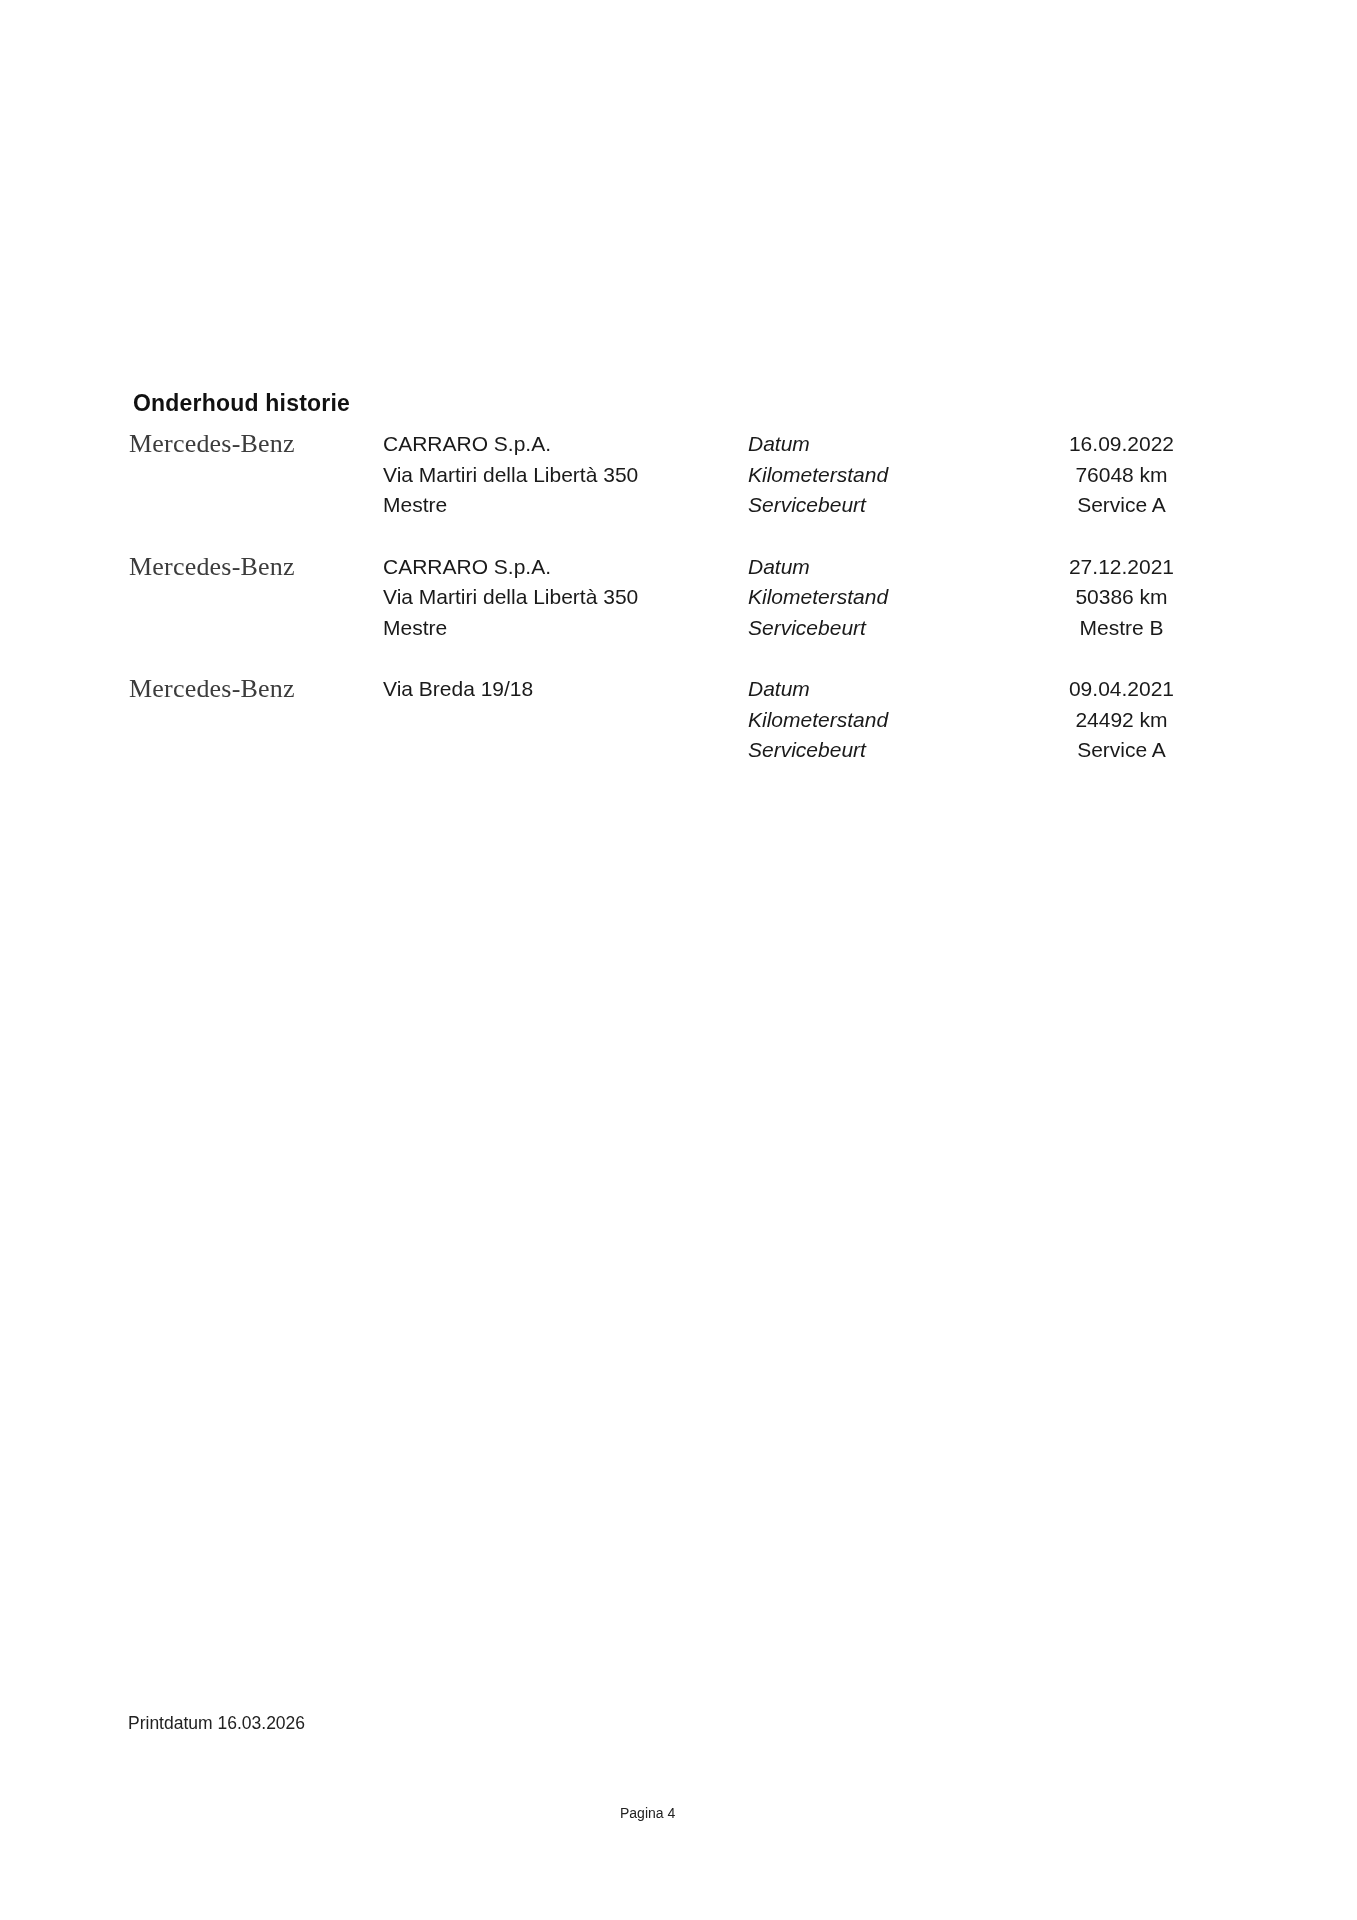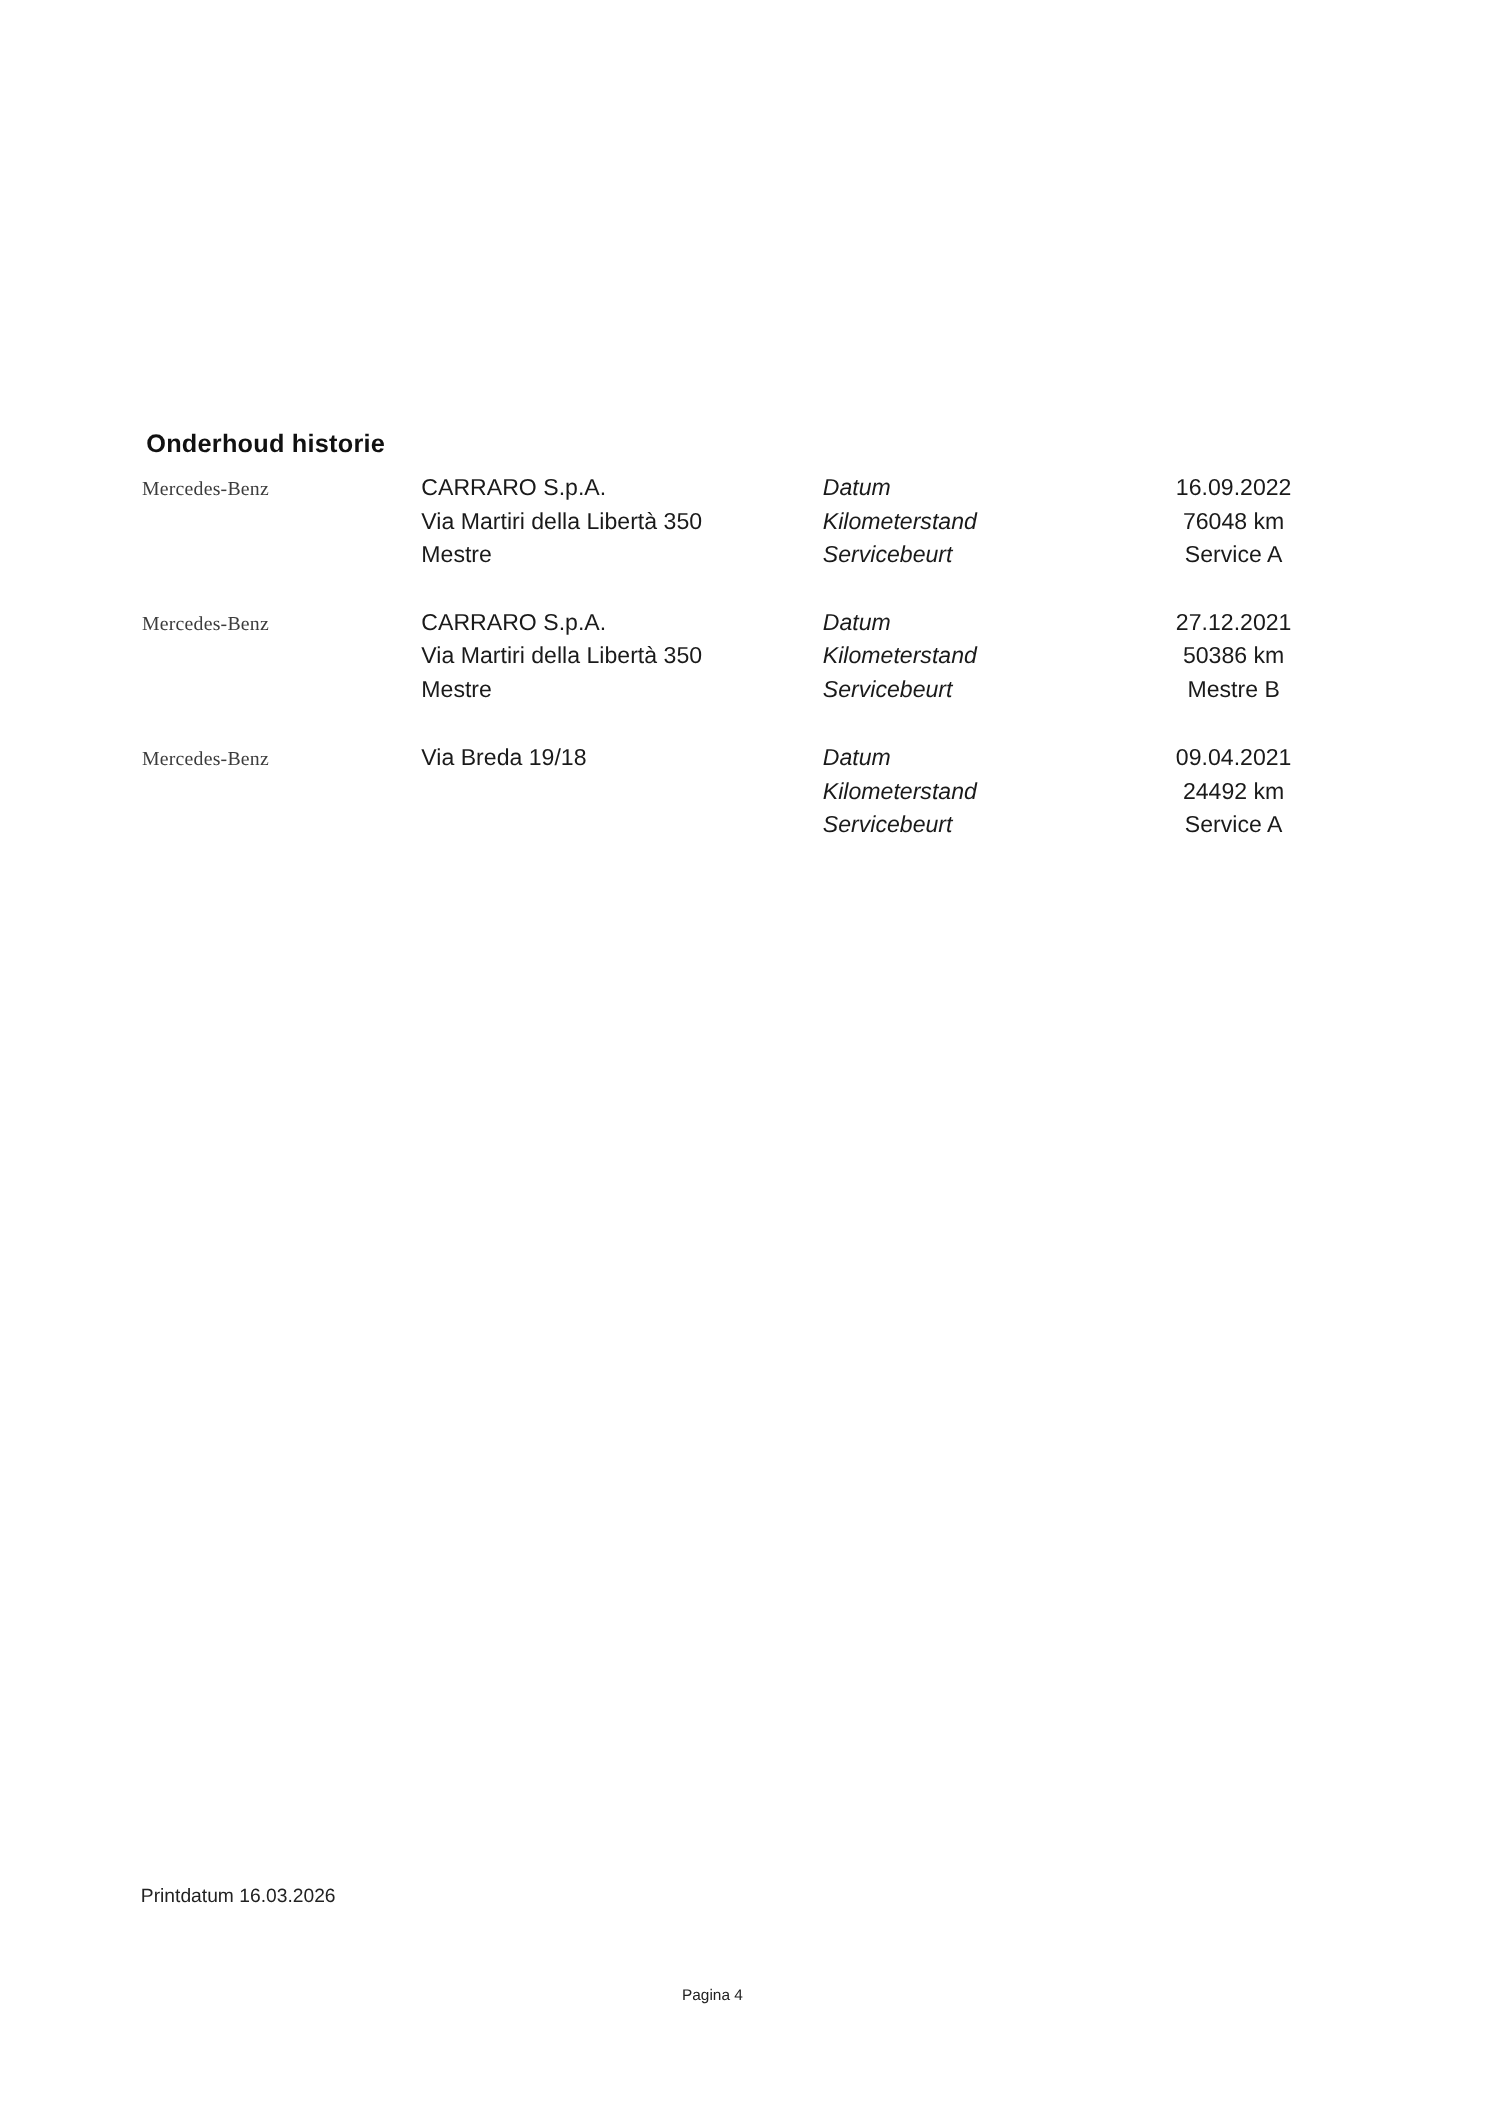--- a/index.html
+++ b/index.html
@@ -32,21 +32,21 @@
     width: 1100px;
   }
   .record {
     display: flex;
     align-items: flex-start;
     margin-bottom: 31px;
   }
   .record .col-brand {
     width: 254px;
     font-family: "Liberation Serif", serif;
-    font-size: 18px;
+    font-size: 26px;
     line-height: 30px;
     color: #3c3c3c;
     letter-spacing: 0.2px;
   }
   .record .col-dealer {
     width: 365px;
   }
   .record .col-labels {
     width: 266px;
     font-style: italic;

